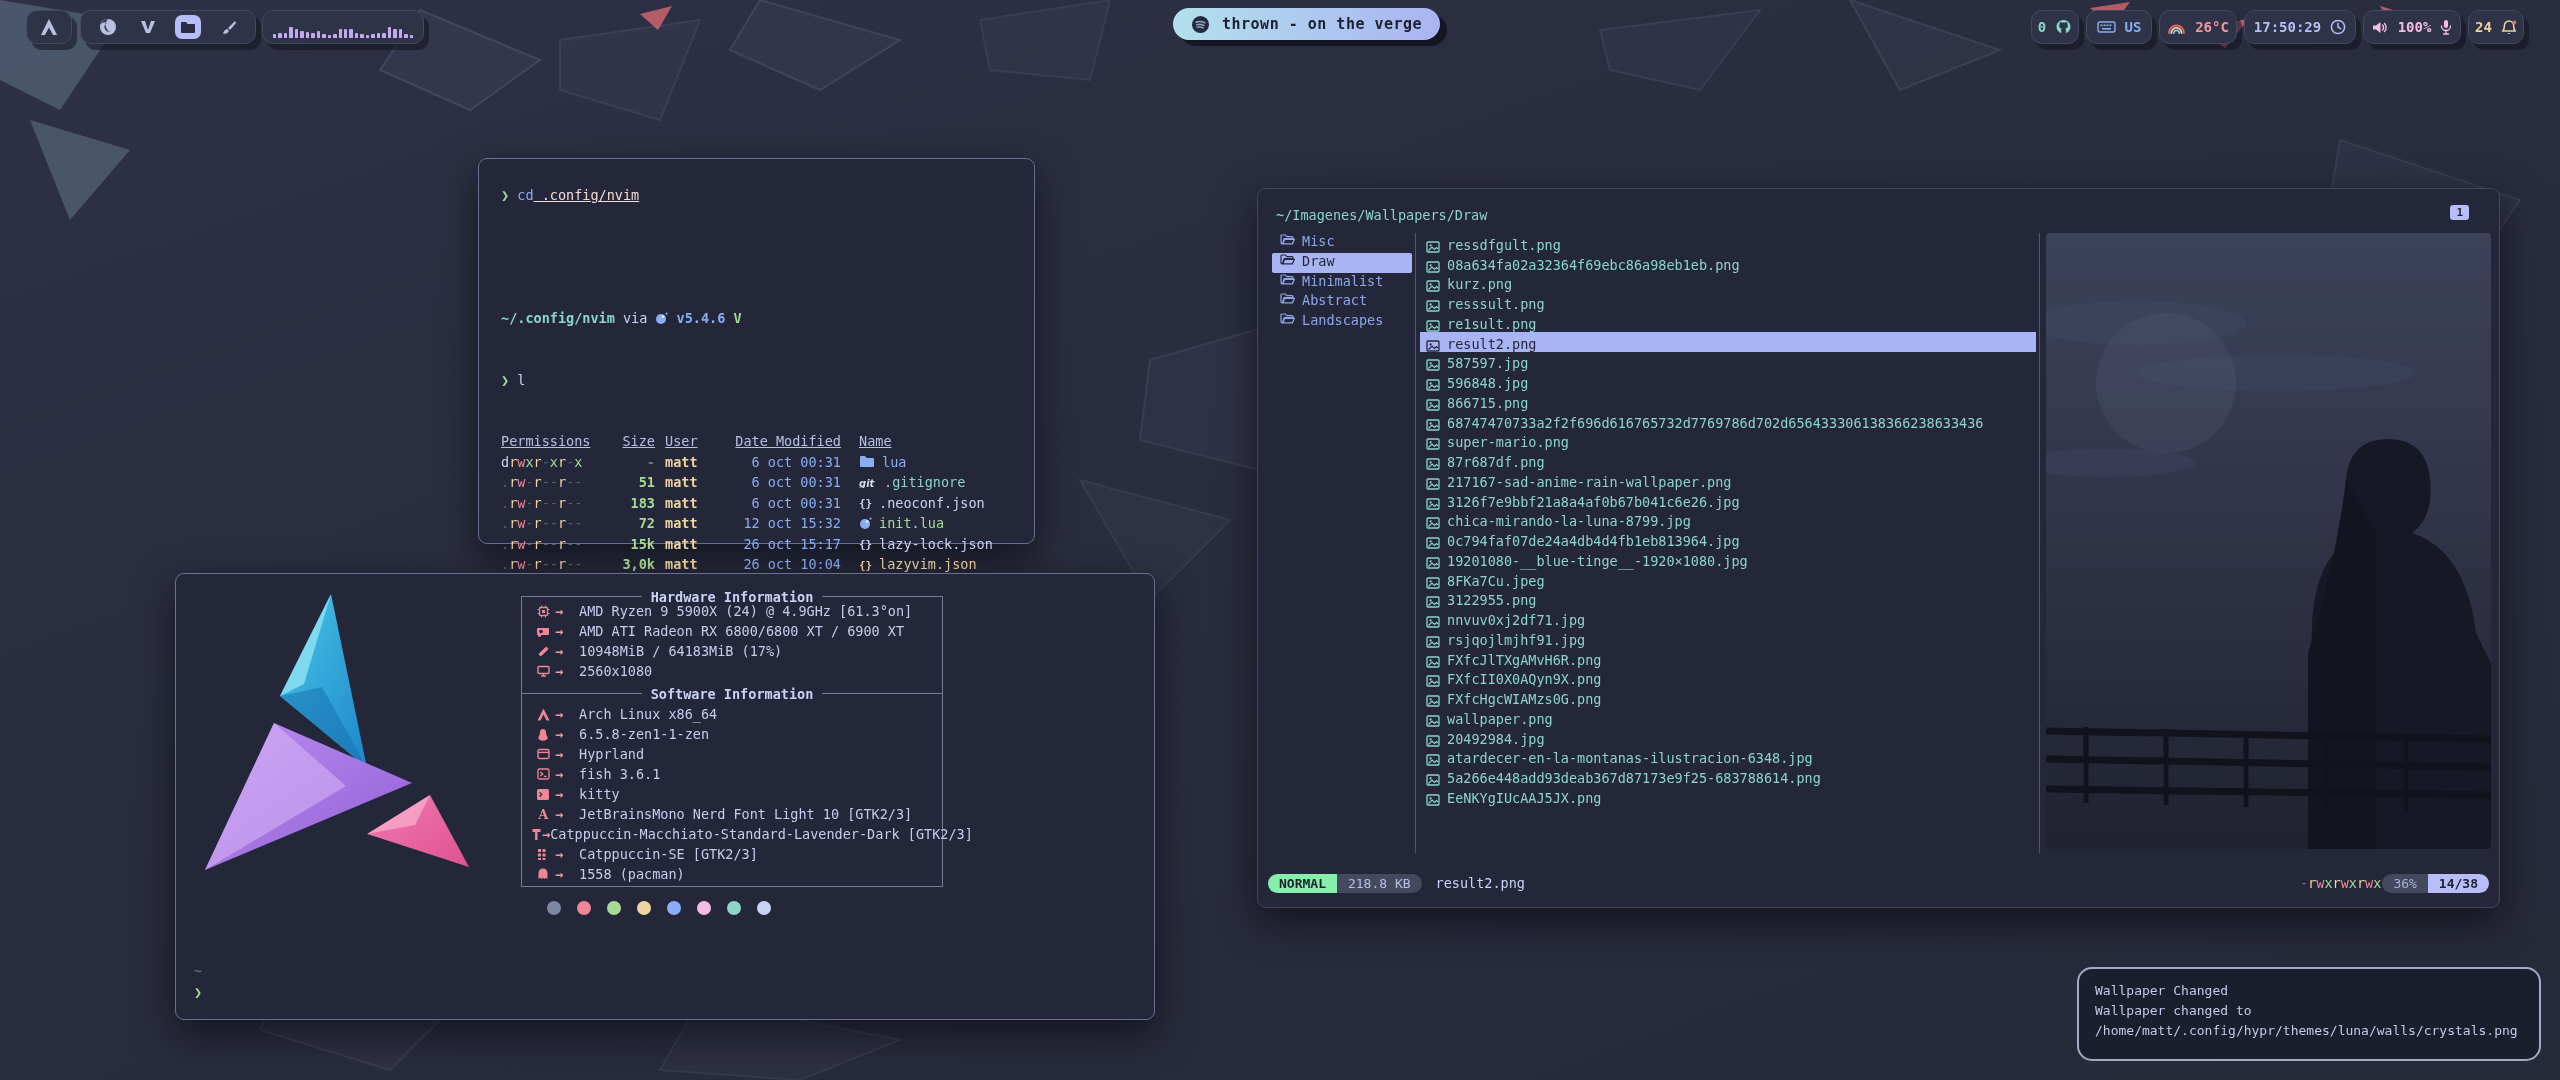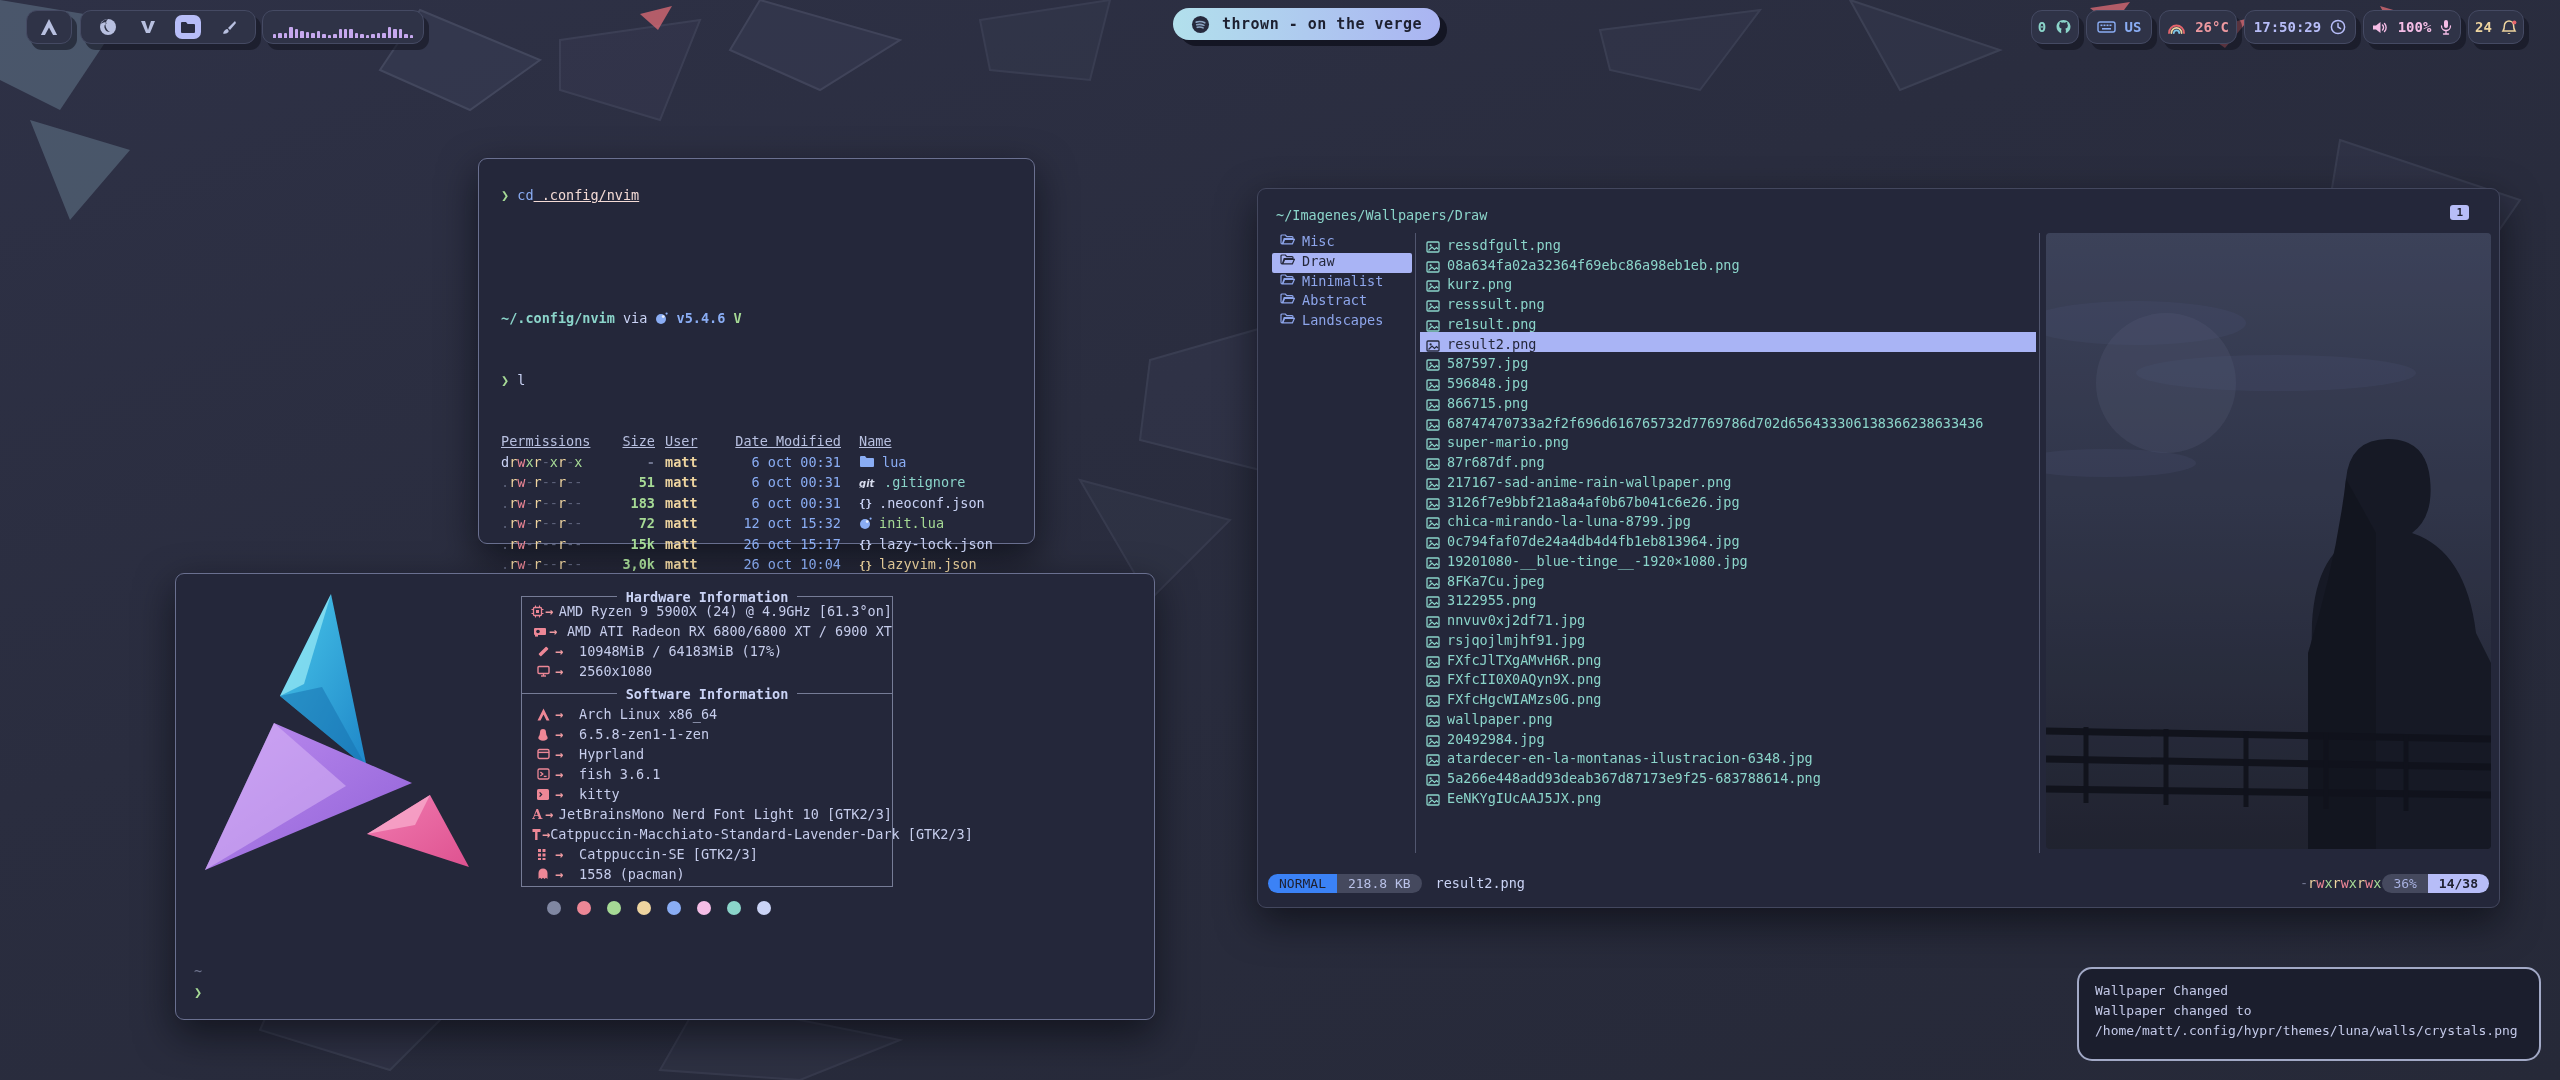--- a/index.html
+++ b/index.html
@@ -40,21 +40,21 @@
   .c-date{width:120px;text-align:right;padding-right:6px;color:#8aadf4}
   .c-name{padding-left:12px;display:flex;align-items:center;gap:7px}
   .u{text-decoration:underline}
   .green{color:#a6da95}.blue{color:#8aadf4}.teal{color:#8bd5ca}.yellow{color:#eed49f}
   .fg{color:#cad3f5}.dim{color:#6e738d}.rose{color:#f4dbd6}
   .cursor{display:inline-block;width:9px;height:16px;border:1px solid #f4dbd6;margin-left:9px}
 
   
   .fetch{left:175px;top:573px;width:980px;height:447px;border:1px solid #6a7090;z-index:3;color:#c6cdec}
   .fetch .logo{position:absolute;left:14px;top:14px}
-  .fetch .info{position:absolute;left:345px;top:14px;width:372px;font-size:13.5px;line-height:20px;white-space:nowrap}
+  .fetch .info{position:absolute;left:345px;top:14px;width:422px;font-size:13.5px;line-height:20px;white-space:nowrap}
   .infobox{border:1px solid #767c96;position:relative;padding:4px 0 2px}
   .ib-label{position:absolute;top:-10px;left:0;right:0;display:flex;justify-content:center;pointer-events:none}
   .ib-label span{background:#24273a;padding:0 9px;font-weight:bold;color:#cad3f5}
   .ib-mid{border-top:1px solid #767c96;position:relative;margin:12px 0 10px}
   .f-row{display:flex;align-items:center;padding:0 0 0 9px;position:relative;z-index:1}
   .f-ic{width:24px;display:flex;justify-content:center}
   .f-ar{color:#ee99a0;font-weight:bold;width:24px}
   .dots{display:flex;gap:16px;margin:14px 0 0 26px}
   .dots i{width:14px;height:14px;border-radius:50%;display:block}
   .fetch .tail{position:absolute;left:18px;bottom:16px;font-size:13.5px;line-height:21px}
@@ -68,21 +68,21 @@
   .fm-side{position:absolute;left:14px;top:44px;width:140px}
   .side-item{height:19.75px;display:flex;align-items:flex-start;gap:7px;color:#8ea6ec;padding:0 8px;border-radius:2px}
   .side-item.sel{background:#a9b4f5;color:#24273a}
   .fm-div{position:absolute;top:44px;width:1px;height:620px;background:#51566f}
   .fm-list{position:absolute;left:162px;top:44px;width:616px;height:616px;overflow:hidden}
   .fm-row{height:19.75px;display:flex;align-items:flex-end;gap:7px;color:#8bd5ca;padding:0 6px;white-space:nowrap}
   .fm-row.sel{background:#a9b4f5;color:#24273a}
   .fm-preview{position:absolute;left:788px;top:44px;width:445px;height:616px;border-radius:4px;overflow:hidden}
   .fm-status{position:absolute;left:10px;right:10px;bottom:12px;height:24px;display:flex;align-items:center}
   .chip{padding:2px 11px;font-size:13px}
-  .chip.mode{background:#3b82f6;color:#1e2030;font-weight:normal;border-radius:12px 0 0 12px}
+  .chip.mode{background:#86efac;color:#1e2030;font-weight:bold;border-radius:12px 0 0 12px}
   .chip.size{background:#45495e;color:#b9c1e8;border-radius:0 12px 12px 0}
   .st-file{margin-left:14px;color:#cad3f5}
   .st-right{margin-left:auto;display:flex;align-items:center;gap:1px}
   .chip.pct{background:#45495e;color:#a7b0e0;border-radius:12px 0 0 12px}
   .chip.pos{background:#b7bdf8;color:#1e2030;font-weight:bold;border-radius:0 12px 12px 0}
 
   
   .notif{position:absolute;left:2077px;top:967px;width:464px;min-height:94px;background:#1b1e2d;
          border:2px solid #a2a9c6;border-radius:15px;padding:12px 16px;box-sizing:border-box;
          font-size:13px;line-height:20px;color:#c3c9e8;z-index:6}

